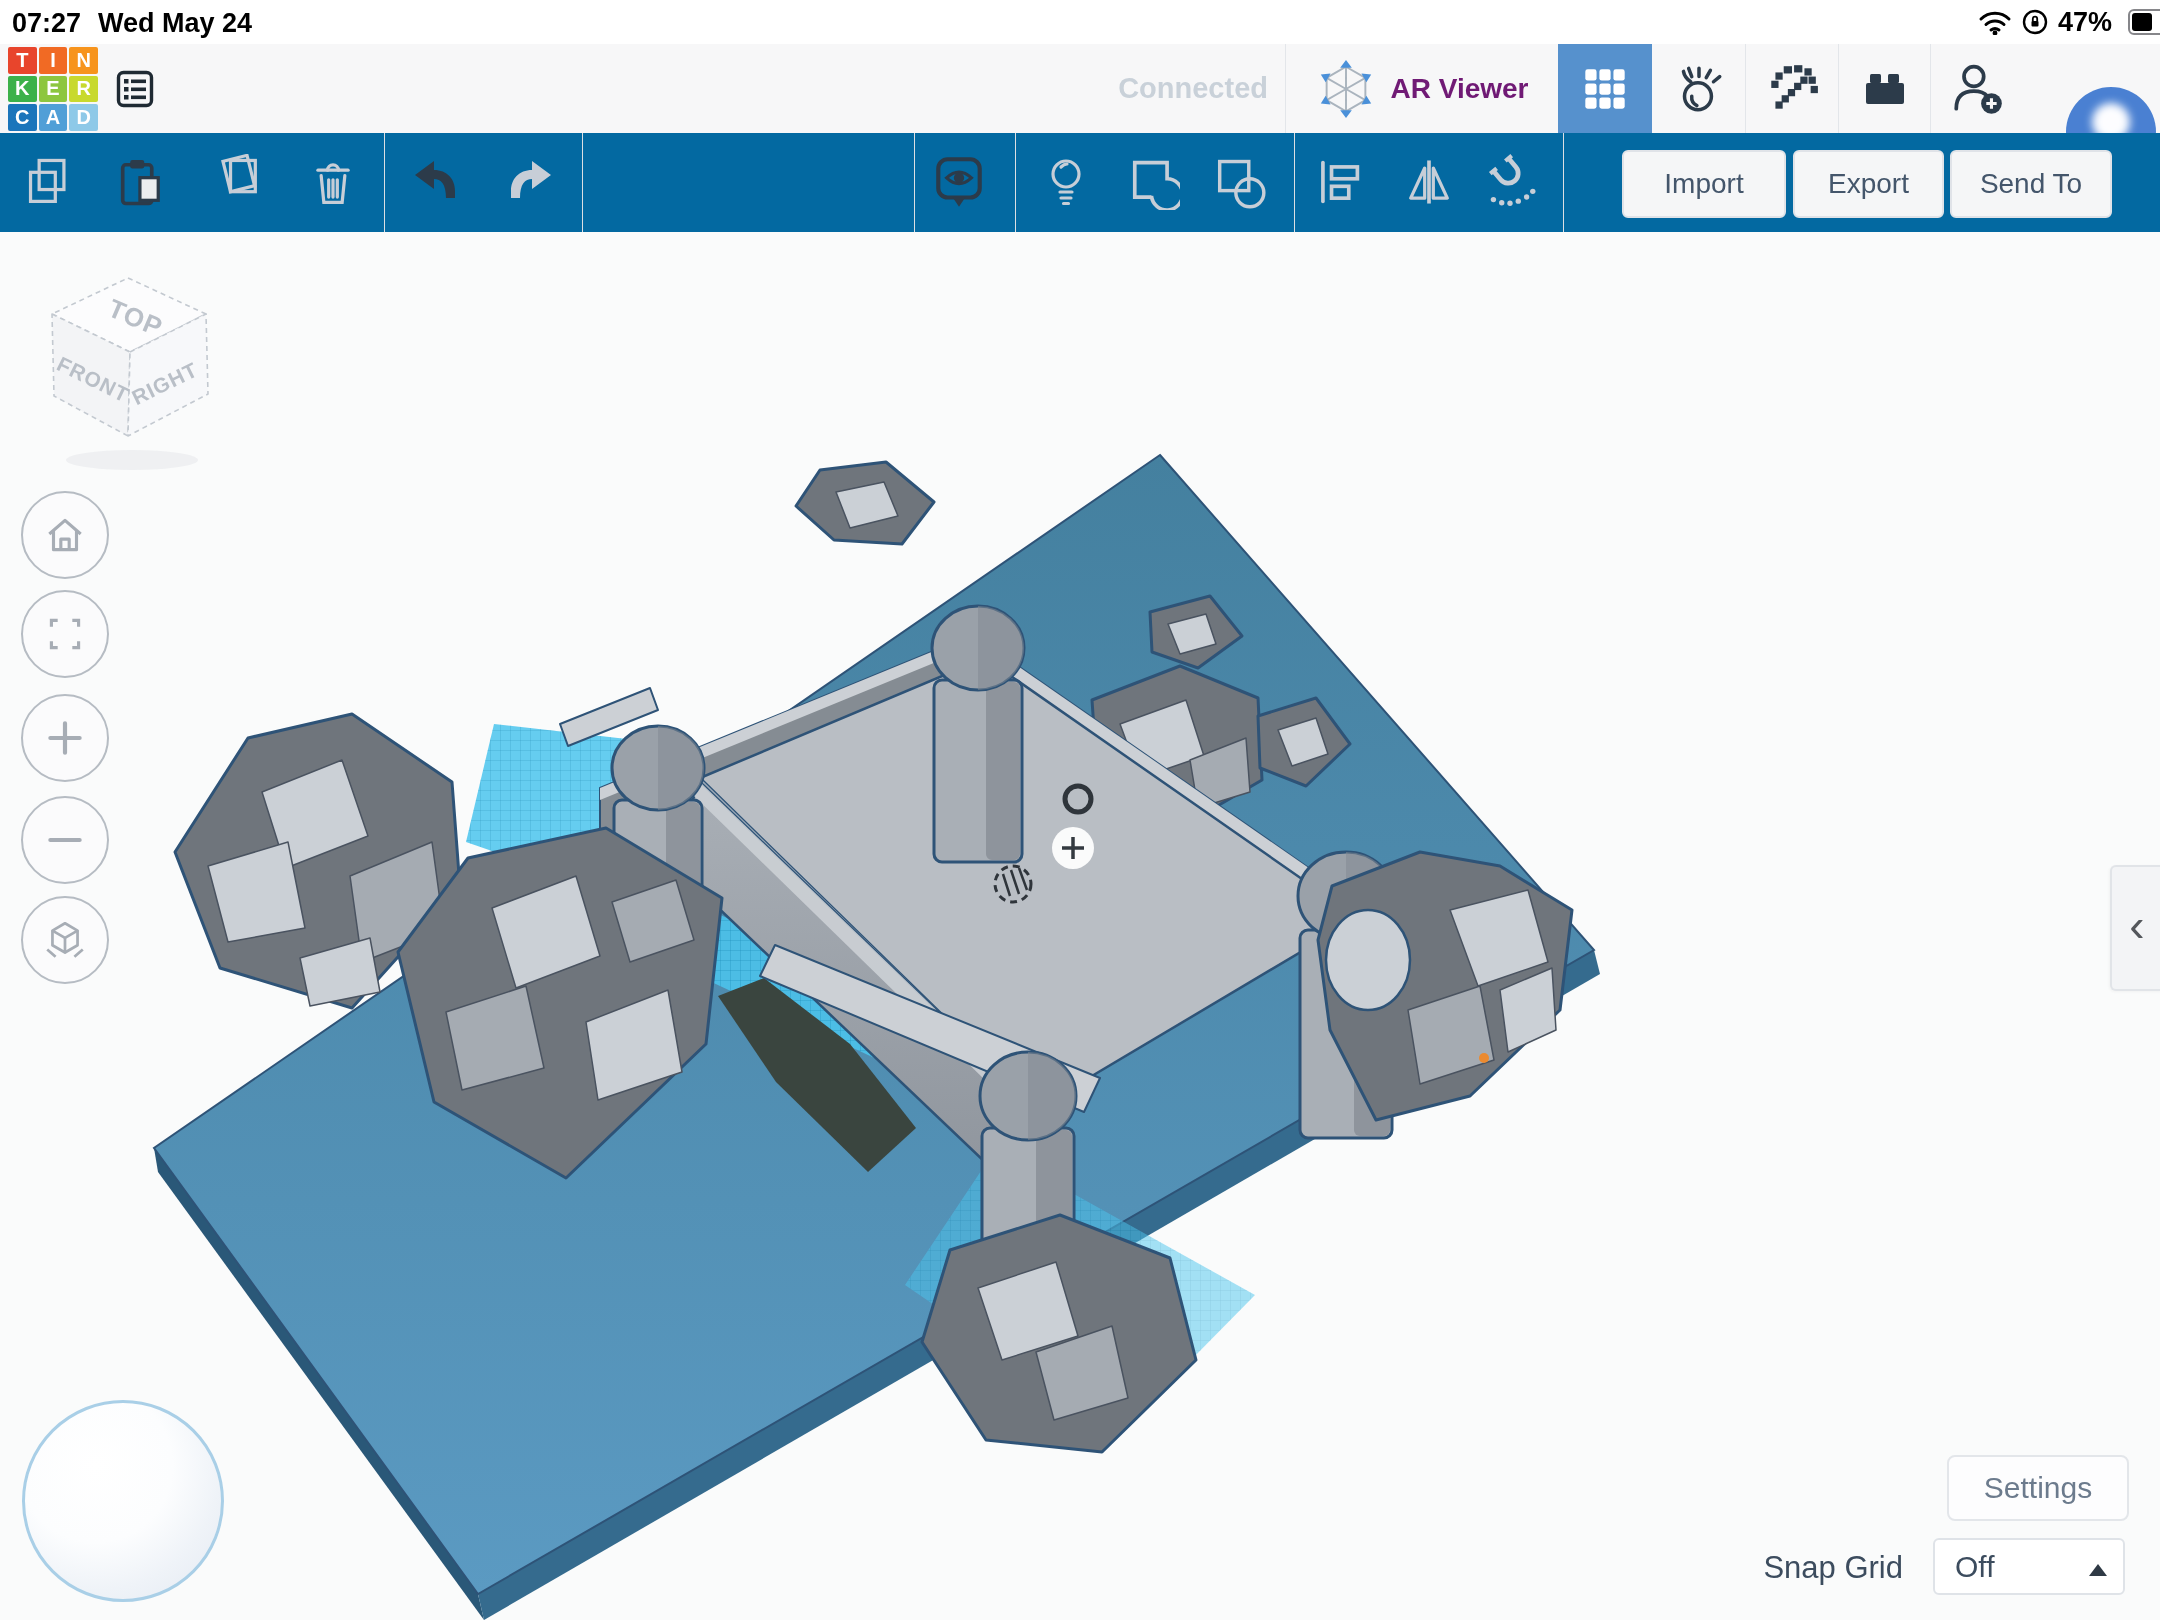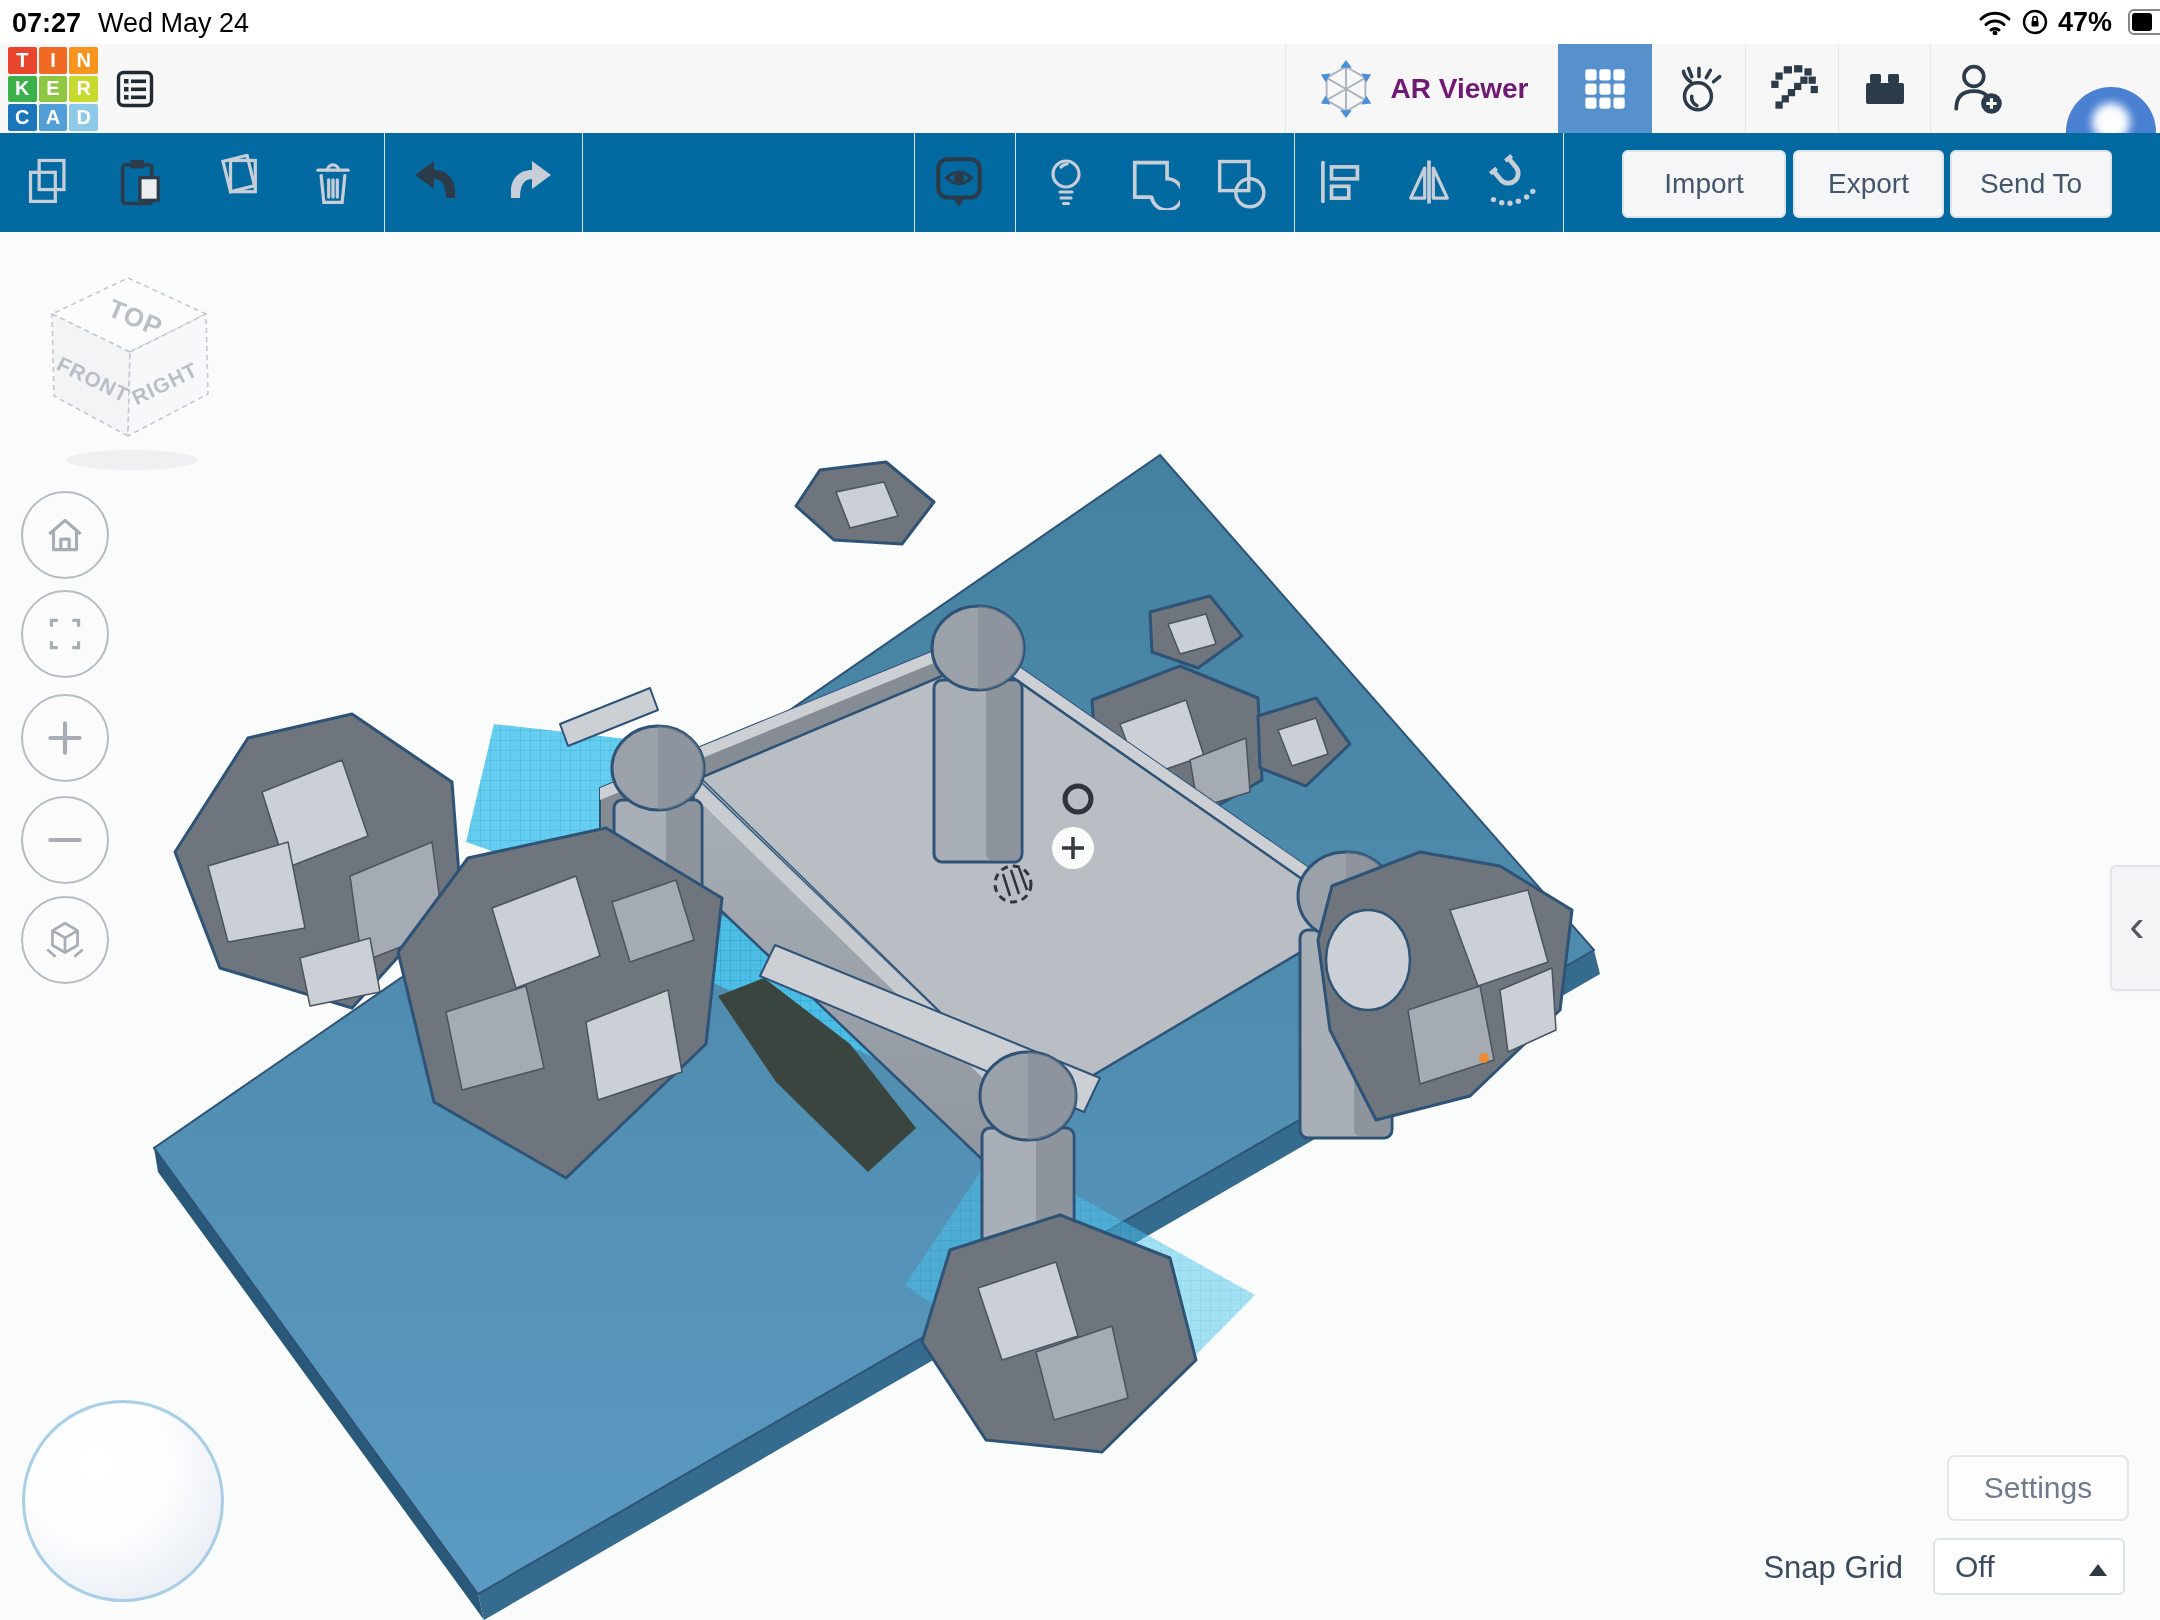--- a/index.html
+++ b/index.html
@@ -1,21 +1,21 @@
 <!DOCTYPE html>
 <html style="--plateTop: #4d8cb2; --plateTopDark: #44809f; --plateTopLight: #5b9ac2; --plateSideL: #2a5878; --plateSideR: #356b8e; --outline: #2e5377; --cyan: #4cc6ef; --cyanLine: #0f85b5; --floor: #b9bec4; --floorLight: #c9cdd3; --wallFace: #a3a9b0; --wallFaceDark: #858c93; --wallTop: #ccd0d5; --towerLight: #a9afb6; --towerDark: #8e949c; --dome: #9aa1a9; --domeShade: #848b93; --arch: #3a453f; --rockBase: #6f757c; --facetLight: #cbd0d6; --facetMid: #a5abb2; --accentOrange: #ec8a2f; --accent: #5691cd; --avatar_blue: #4a80d2; --iconOn: #2c3b4a; --iconOff: #c7ced7; --circIcon: #a7adb5;"><head>
 <meta charset="utf-8">
 <style>
   html,body{margin:0;padding:0;width:2160px;height:1620px;overflow:hidden;
     font-family:"Liberation Sans","DejaVu Sans",sans-serif;background:#fff;}
   .abs{position:absolute;}
   
   #statusbar{position:absolute;left:0;top:0;width:2160px;height:44px;background:#fff;}
   #statusbar .time{position:absolute;left:12px;top:8px;font-size:27px;font-weight:700;color:#000;}
-  #statusbar .date{position:absolute;left:98px;top:8px;font-size:27px;font-weight:400;color:#000;}
+  #statusbar .date{position:absolute;left:98px;top:8px;font-size:27px;font-weight:700;color:#000;}
   .sbright{position:absolute;top:9px;height:26px;display:flex;align-items:center;}
   .batt-pct{font-size:27px;font-weight:600;color:#000;margin-right:16px;}
   .batt{width:42px;height:22px;border:2px solid #86868a;border-radius:6px;position:relative;}
   .batt .fill{position:absolute;left:2px;top:2px;bottom:2px;background:#000;border-radius:3px;}
   
   #header{position:absolute;left:0;top:44px;width:2160px;height:89px;background:#f7f7f8;border-bottom:1px solid #e2e5e8;}
   #logo{position:absolute;left:8px;top:3px;width:90px;height:84px;display:grid;grid-template-columns:repeat(3,1fr);grid-template-rows:repeat(3,1fr);gap:2px;}
   #logo .tile{display:flex;align-items:center;justify-content:center;color:#fff;font-weight:700;font-size:20px;border-radius:2px;}
   #title{position:absolute;left:180px;top:0;height:89px;display:flex;align-items:center;font-size:31px;font-weight:700;color:#3c4c5e;}
   .hdiv{position:absolute;top:0;width:1px;height:89px;background:#e3e6ea;}
@@ -98,20 +98,21 @@
           <rect x="8" y="9" width="4.5" height="4.5"></rect>
           <rect x="15" y="9.5" width="15" height="3.6"></rect>
       <rect x="8" y="17" width="4.5" height="4.5"></rect>
           <rect x="15" y="17.5" width="15" height="3.6"></rect>
       <rect x="8" y="25" width="4.5" height="4.5"></rect>
           <rect x="15" y="25.5" width="15" height="3.6"></rect>
         </g>
       </svg>
   </div>
 
+  <div id="connected">Connected</div>
   <div class="hdiv" style="left:1285px;"></div>
 
   <div id="arviewer">
     <svg width="62" height="62" viewBox="0 0 64 64">
       <g stroke="#aab4be" stroke-width="2" fill="none">
         <path d="M32 9 L52 20.5 V43.5 L32 55 L12 43.5 V20.5 Z"></path>
         <path d="M32 9 V32 M32 55 V32 M12 20.5 L32 32 L52 20.5 M12 43.5 L32 32 L52 43.5"></path>
       </g>
       <g fill="#4a90d9">
         <path d="M32 2 l6 8 h-12 z"></path>

